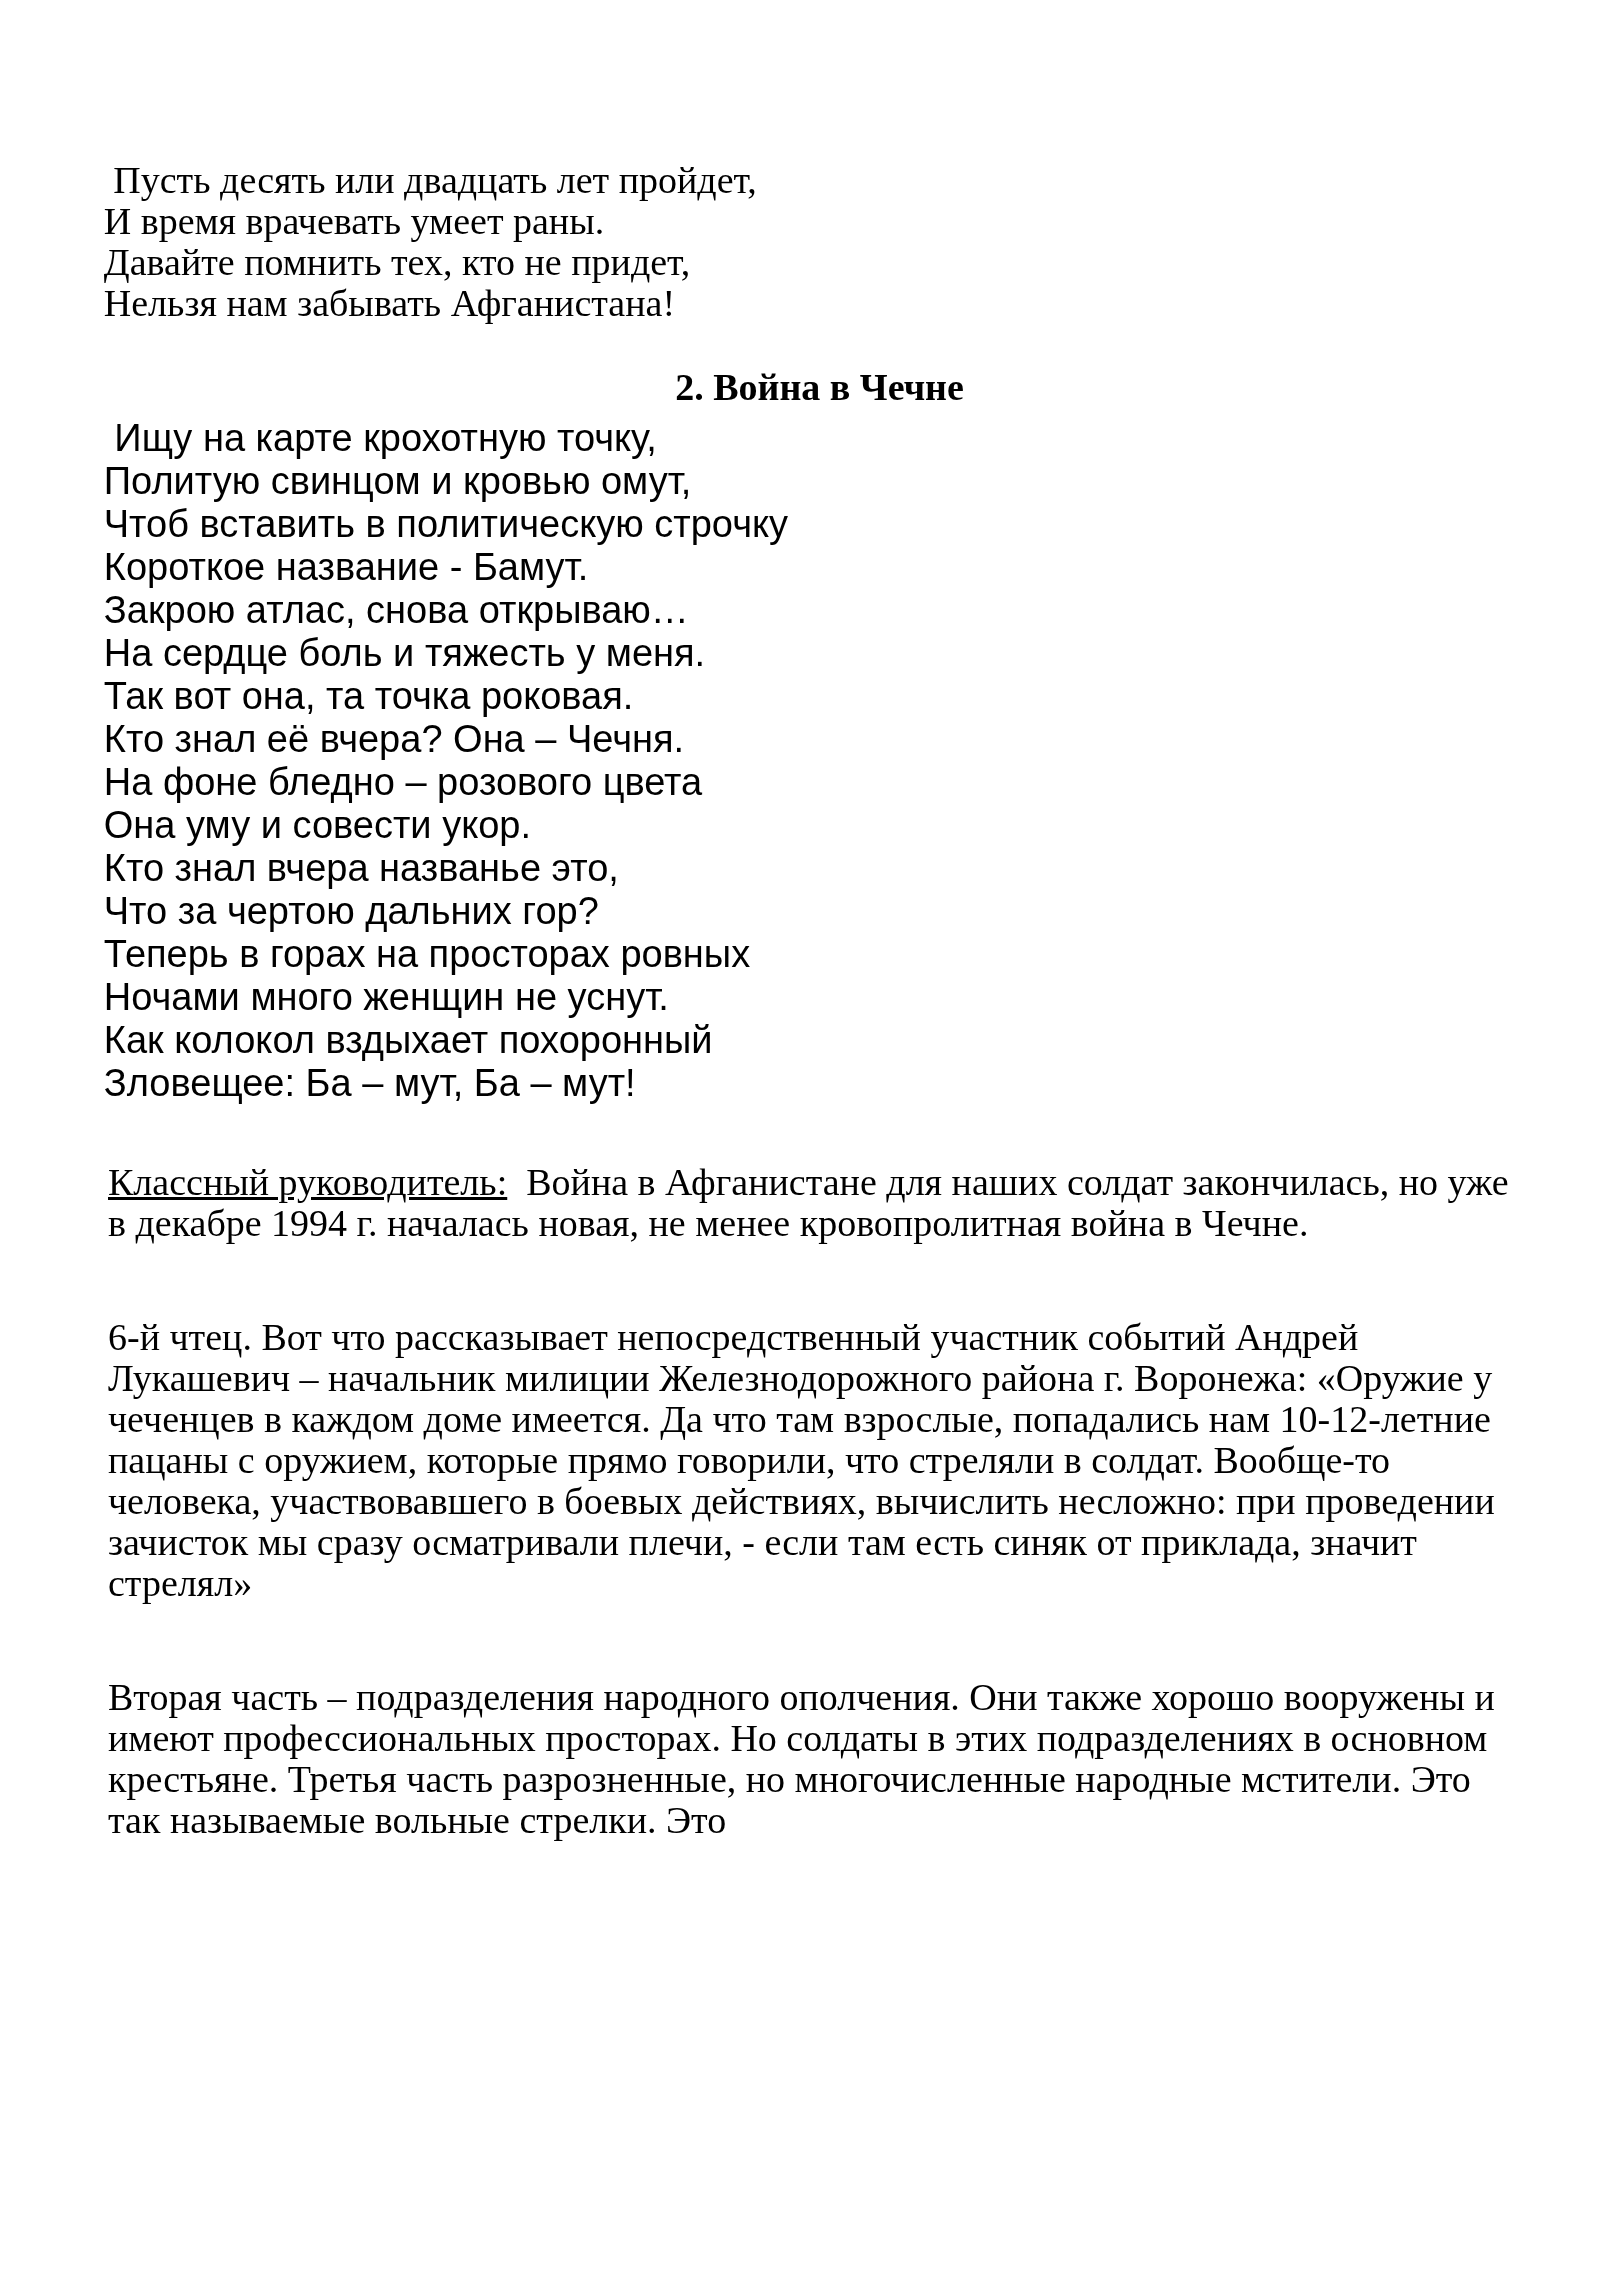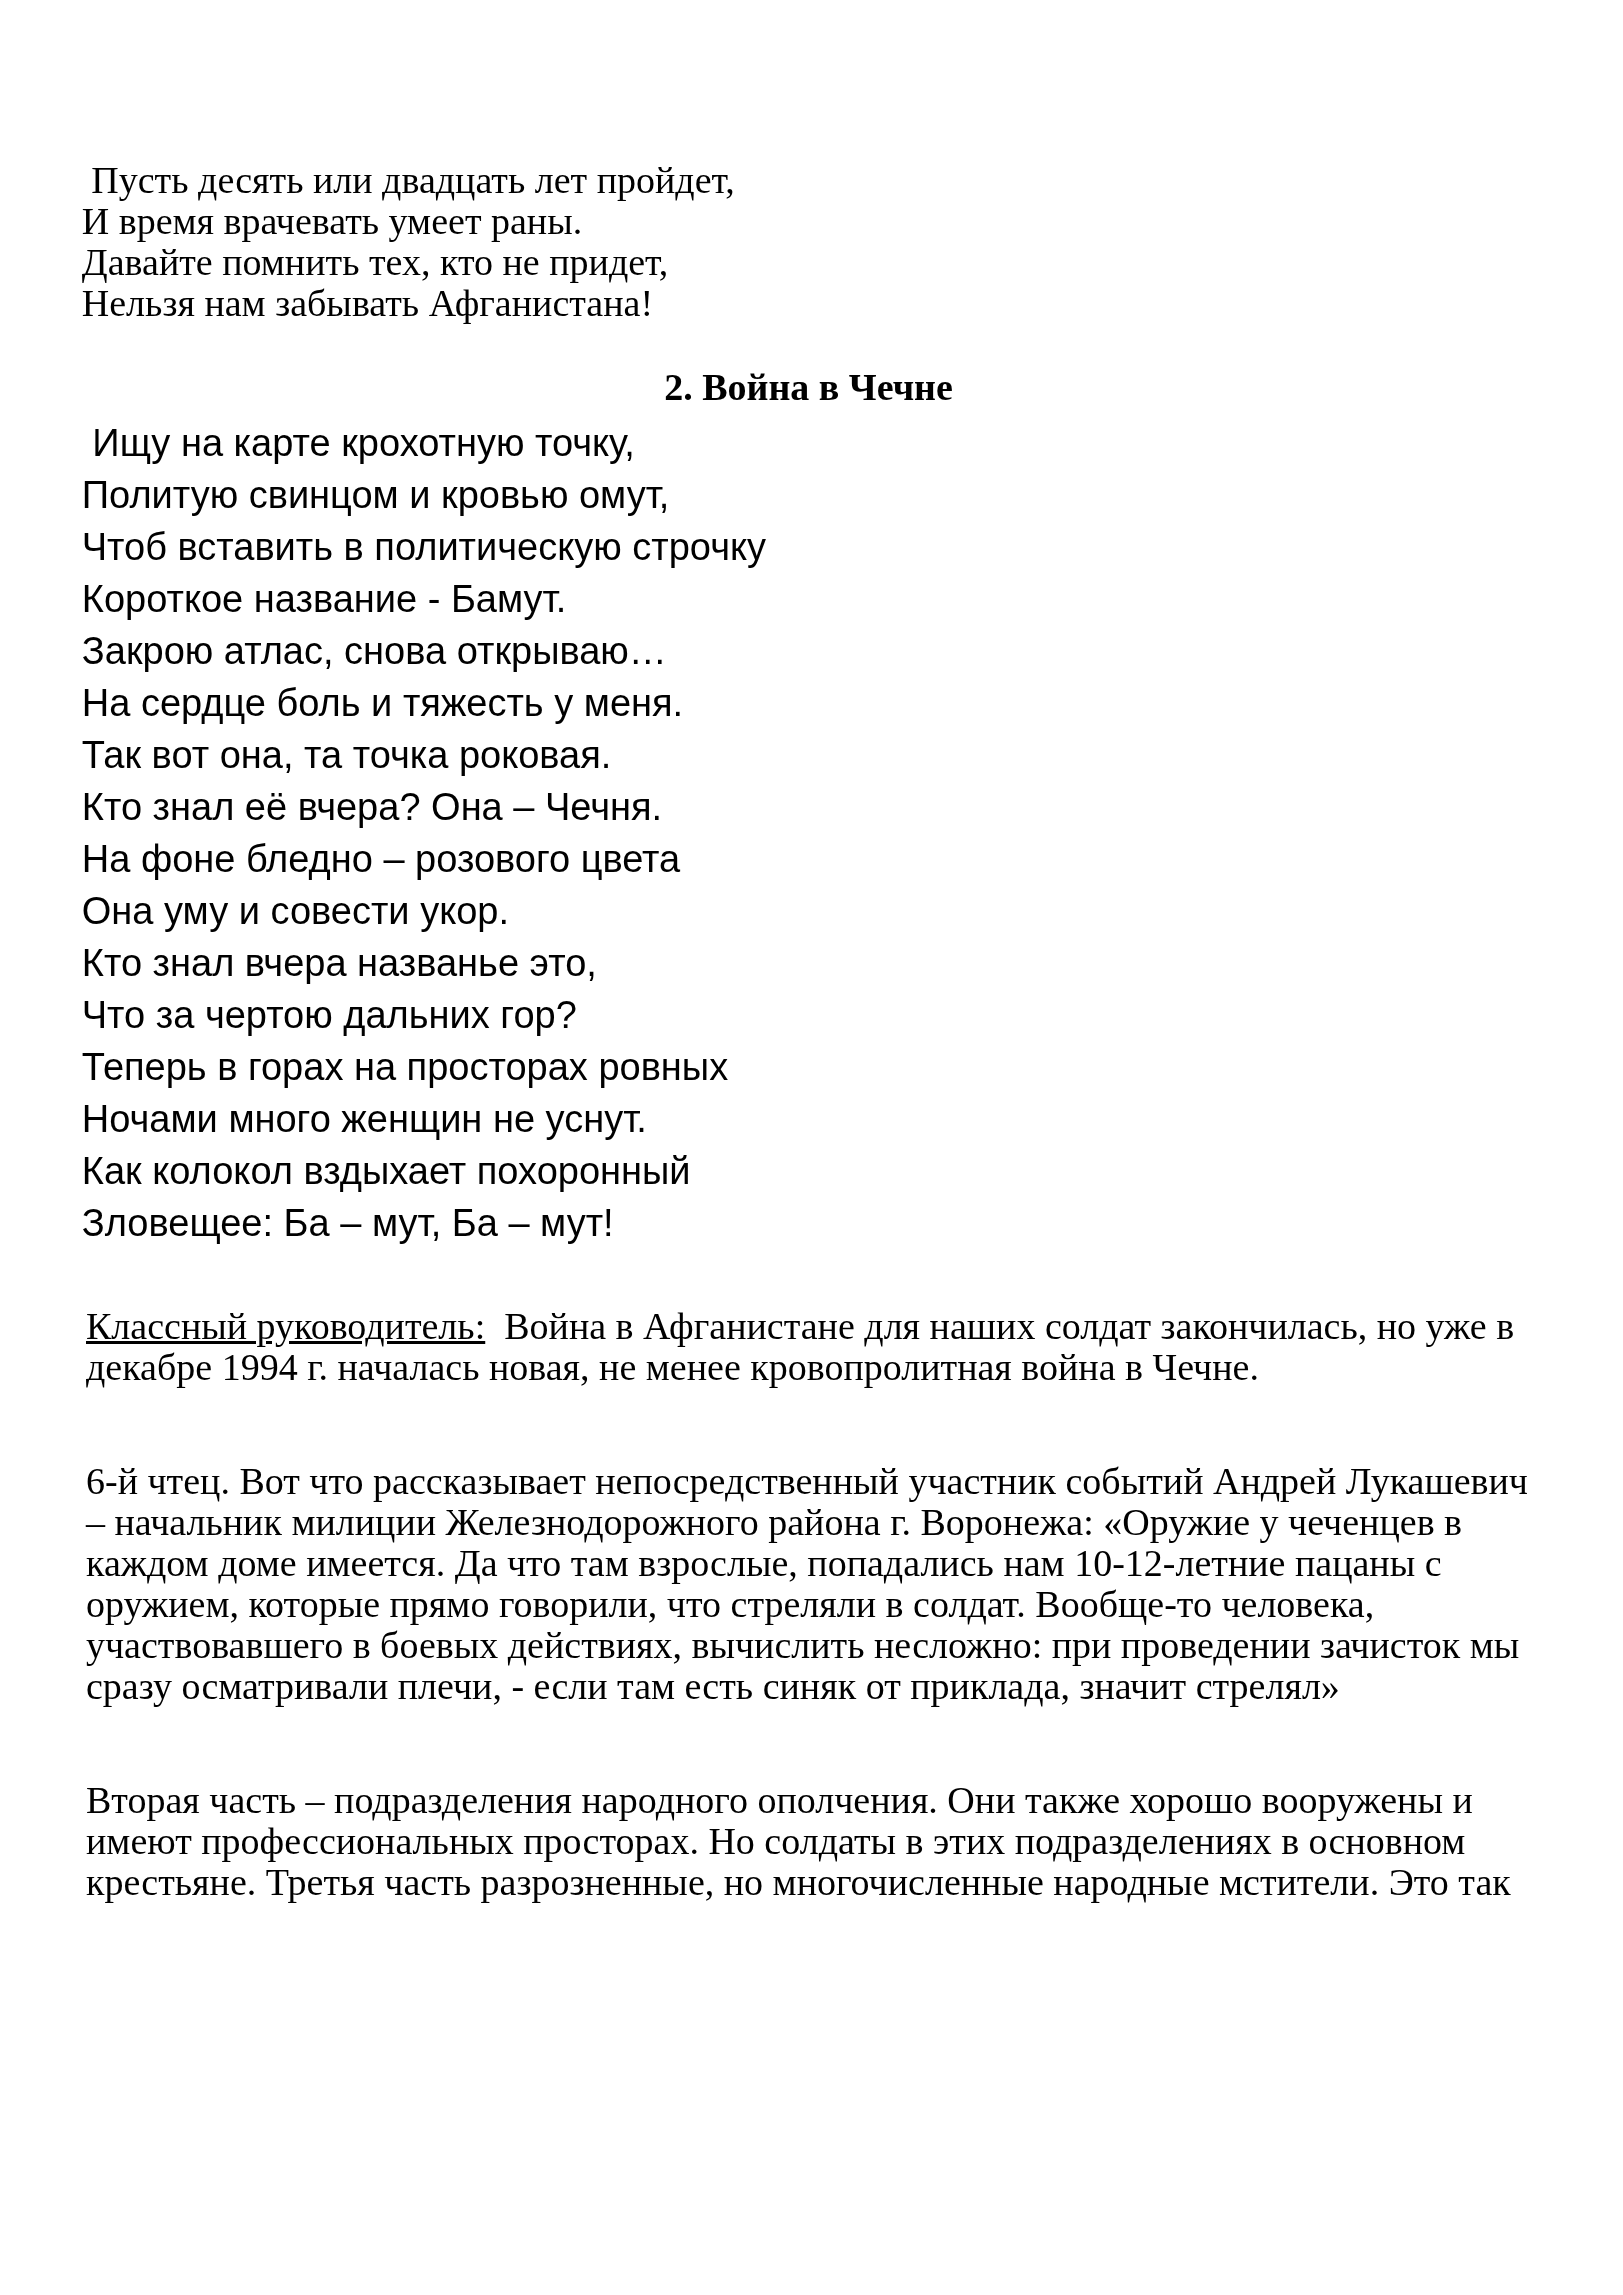--- a/index.html
+++ b/index.html
@@ -7,35 +7,35 @@
     padding: 0;
     background: #ffffff;
   }
   .page {
     position: relative;
     width: 1623px;
     height: 1909px;
     box-sizing: border-box;
     background: #ffffff;
     color: #000000;
-    padding: 160px 76px 0 70px;
+    padding: 160px 76px 0 92px;
     font-family: "Liberation Serif", serif;
     font-size: 38px;
     overflow: hidden;
     border-radius: 23px;
   }
   .poem-serif {
     font-family: "Liberation Serif", serif;
     line-height: 41px;
     white-space: pre-wrap;
     margin: 0 0 0 11.8px;
   }
   .poem-sans {
     font-family: "Liberation Sans", sans-serif;
-    line-height: 52px;
+    line-height: 43px;
     white-space: pre-wrap;
     margin: 0 0 0 11.8px;
   }
   .gap {
     height: 41px;
   }
   .section-heading {
     font-family: "Liberation Serif", serif;
     font-size: 38px;
     font-weight: bold;

